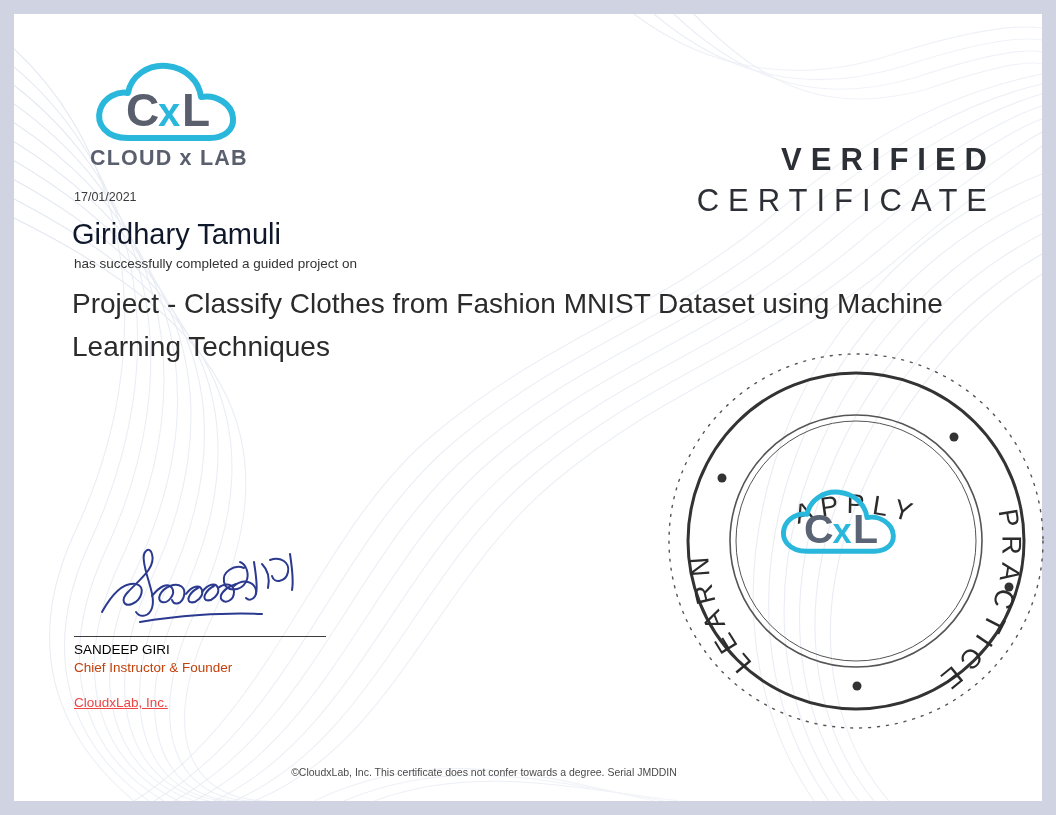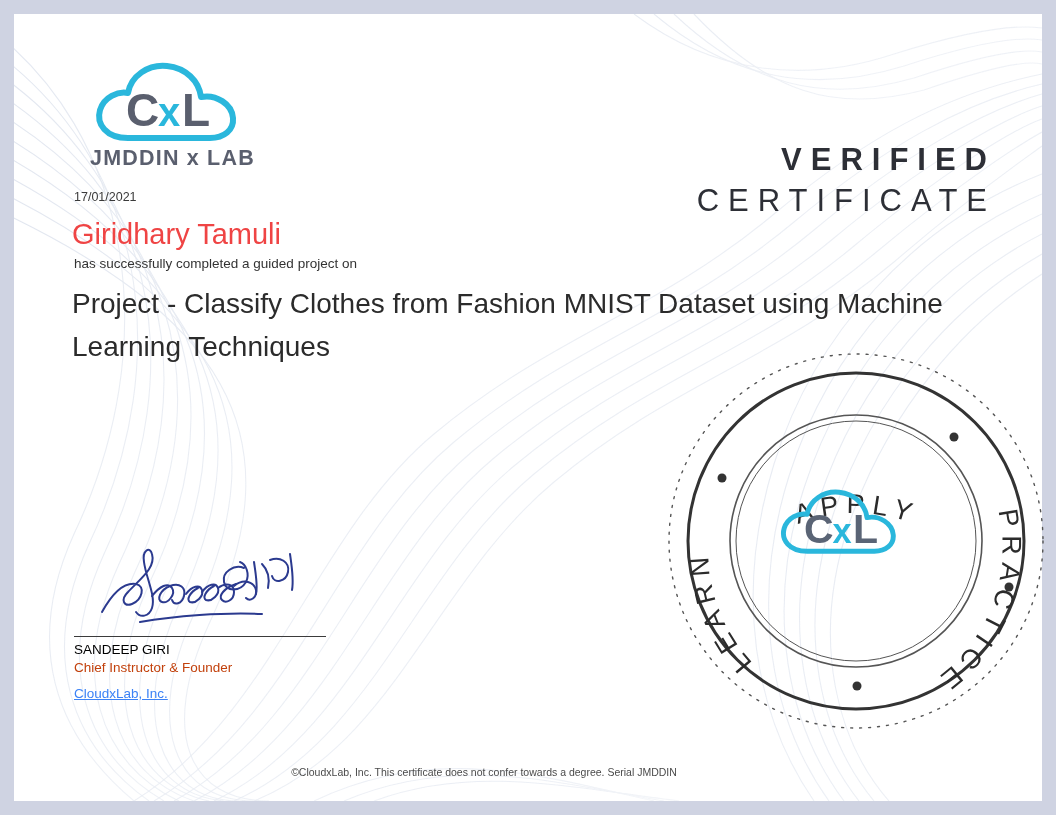--- a/index.html
+++ b/index.html
@@ -109,21 +109,21 @@
     top: 176px;
     font-size: 12.5px;
     color: #3a3a3a;
     text-align: right;
   }
   .recipient {
     position: absolute;
     left: 58px;
     top: 204px;
     font-size: 29px;
-    color: #ef4444;
+    color: #0f172a;
     font-weight: normal;
   }
   .subtitle {
     position: absolute;
     left: 60px;
     top: 242px;
     font-size: 13.5px;
     color: #333333;
     text-align: right;
   }
@@ -156,23 +156,23 @@
     margin-top: 5px;
     font-size: 13.5px;
     color: #000000;
   }
   .sig-role {
     margin-top: 3px;
     font-size: 13.5px;
     color: #c2410c;
   }
   .sig-company {
-    margin-top: 11px;
+    margin-top: 20px;
     font-size: 13.5px;
-    color: #3b82f6;
+    color: #ef4444;
     text-decoration: underline;
     cursor: pointer;
   }
 
   
   .seal {
     position: absolute;
     left: 645px;
     top: 330px;
     width: 395px;
@@ -258,21 +258,21 @@
 
   <div class="content">
 
     <div class="logo">
       <svg class="logo-mark" width="158" height="88" viewBox="0 0 158 88" xmlns="http://www.w3.org/2000/svg">
         <path d="M38,82 C16,82 6,68 10,54 C14,41 28,35 38,37 C41,20 58,8 77,10 C96,12 109,25 111,41 C126,38 142,48 143,62 C144,74 134,82 120,82 Z" fill="none" stroke="#2ab7dc" stroke-width="6" stroke-linecap="round" stroke-linejoin="round"></path>
         <text x="36" y="70" font-family="'Liberation Sans', sans-serif" font-size="46" font-weight="bold" fill="#5a5f6e">C</text>
         <text x="68" y="70" font-family="'Liberation Sans', sans-serif" font-size="40" font-weight="bold" fill="#2ab7dc">x</text>
         <text x="92" y="70" font-family="'Liberation Sans', sans-serif" font-size="46" font-weight="bold" fill="#5a5f6e">L</text>
       </svg>
-      <div class="logo-text">JMDDIN x LAB</div>
+      <div class="logo-text">CLOUD x LAB</div>
     </div>
 
     <div class="verified-block">
       <div class="verified-line1">VERIFIED</div>
       <div class="verified-line2">CERTIFICATE</div>
     </div>
 
     <div class="issue-date">17/01/2021</div>
     <div class="recipient">Giridhary Tamuli</div>
     <div class="subtitle">has successfully completed a guided project on</div>

